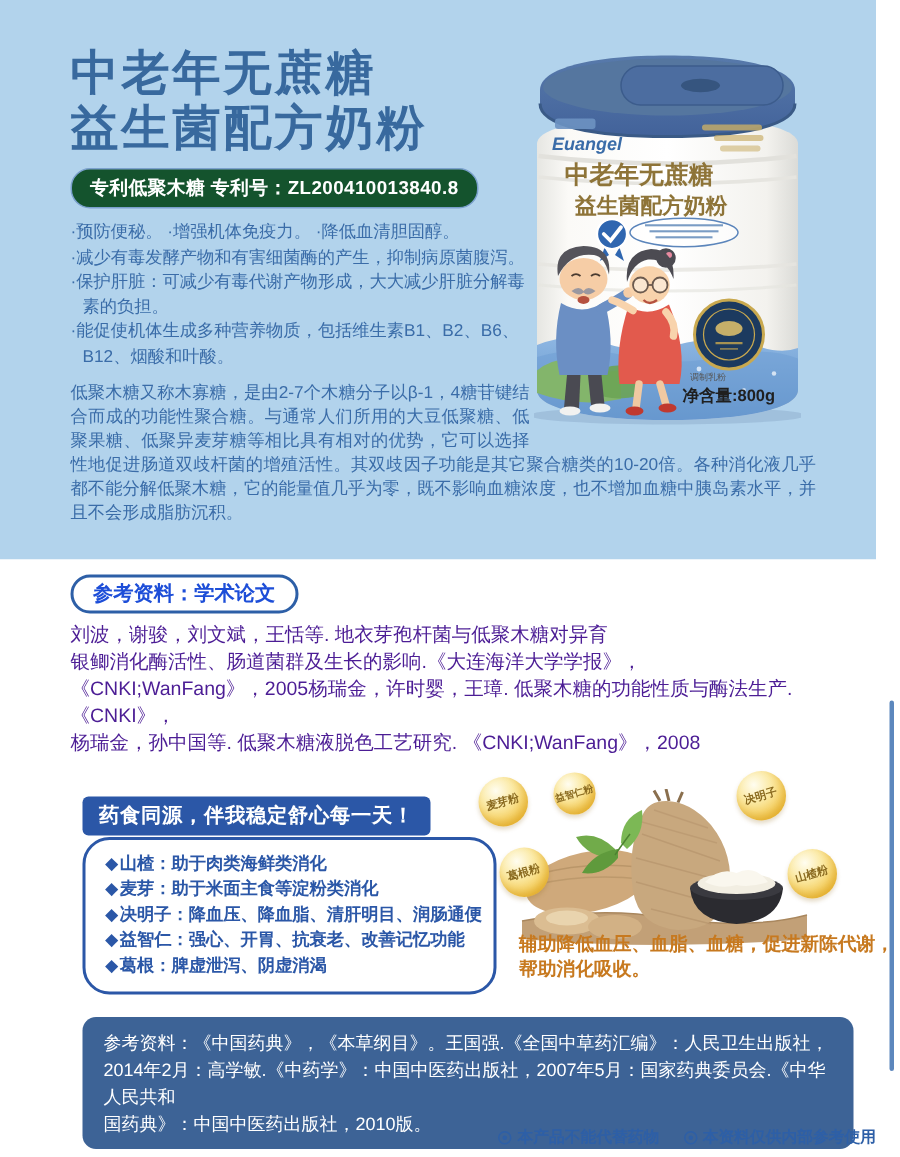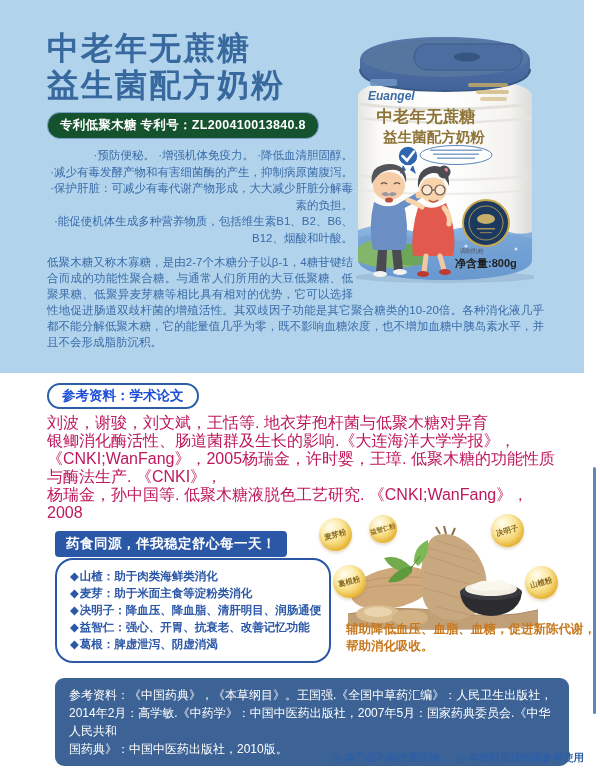--- a/index.html
+++ b/index.html
@@ -11,28 +11,28 @@
         box-sizing:border-box;padding:30px 40px 0 47px;}
   .can-float{float:right;width:191px;height:262px;}
   .can-visual{position:absolute;top:34px;right:50px;width:178px;height:250px;}
   .hero-title{margin:0;font-size:32px;line-height:37px;letter-spacing:2px;
               color:#38699e;font-weight:bold;}
   .hero-subtitle{margin-top:8px;font-size:14px;font-weight:bold;letter-spacing:1px;color:#38699e;}
   .patent-badge{display:inline-block;margin-top:8px;background:#14532d;border:1px solid #7aa0cc;
                 color:#fff;font-size:12.5px;font-weight:bold;padding:4px 12px;border-radius:13px;
                 letter-spacing:.3px;}
   .bullets{margin-top:8px;font-size:11.5px;line-height:16.5px;color:#3a6ca8;}
-  .bullet-item{padding-left:8px;text-indent:-8px;text-align:right;}
+  .bullet-item{padding-left:8px;text-indent:-8px;}
   .intro{margin:8px 0 0;font-size:11.5px;line-height:16px;color:#3a6ca8;text-align:justify;}
 
   
   .middle{position:absolute;top:373px;left:0;width:600px;height:295px;background:#ffffff;}
   .acad-badge{position:absolute;top:10px;left:47px;border:2px solid #2d5fa7;color:#1d4ed8;
               border-radius:14px;padding:2px 13px;font-size:13.5px;font-weight:bold;}
-  .acad-text{position:absolute;top:41px;left:47px;width:515px;font-size:16px;line-height:18px;color:#be185d;}
+  .acad-text{position:absolute;top:41px;left:47px;width:515px;font-size:13px;line-height:18px;color:#4c1d95;}
   .herb-header{position:absolute;top:158px;left:55px;background:#2b57a7;color:#fff;font-weight:bold;
                font-size:13.5px;padding:4px 11px;border-radius:4px;letter-spacing:.5px;}
   .herb-box{position:absolute;top:185px;left:55px;width:276px;box-sizing:border-box;
             border:2.5px solid #2b57a7;border-radius:18px;padding:8px 8px 8px 13px;background:#fff;}
   .herb-item{font-size:11.5px;line-height:17px;color:#2b57a7;font-weight:bold;white-space:nowrap;}
   .herb-item .diamond{margin-right:1px;}
   .herb-right{position:absolute;top:125px;left:318px;width:282px;height:170px;}
   .roots-svg{position:absolute;top:28px;left:22px;}
   .benefit{position:absolute;top:123px;left:28px;width:252px;font-size:12.5px;line-height:17px;
            font-weight:bold;color:#c7791f;}

